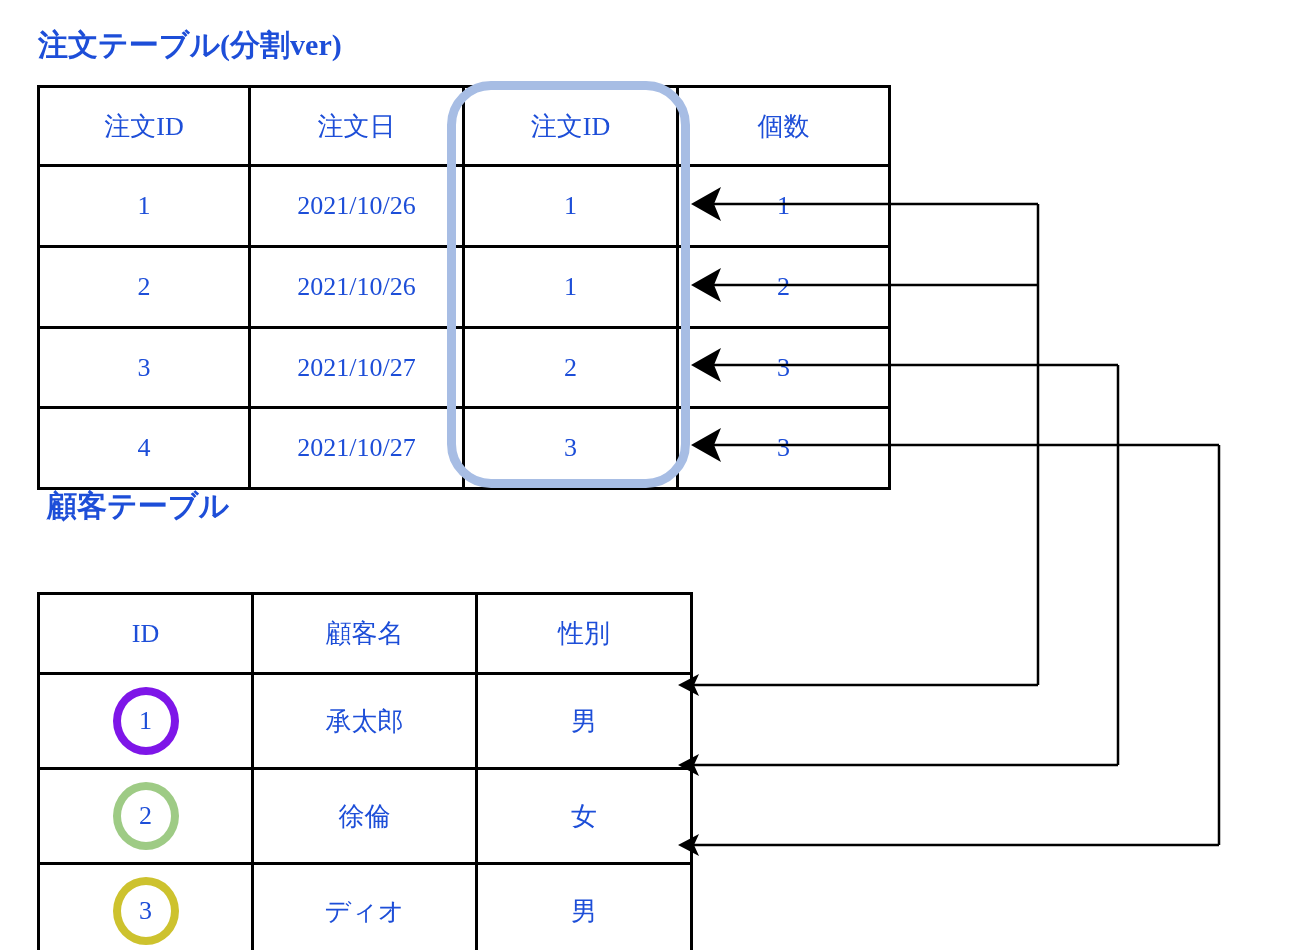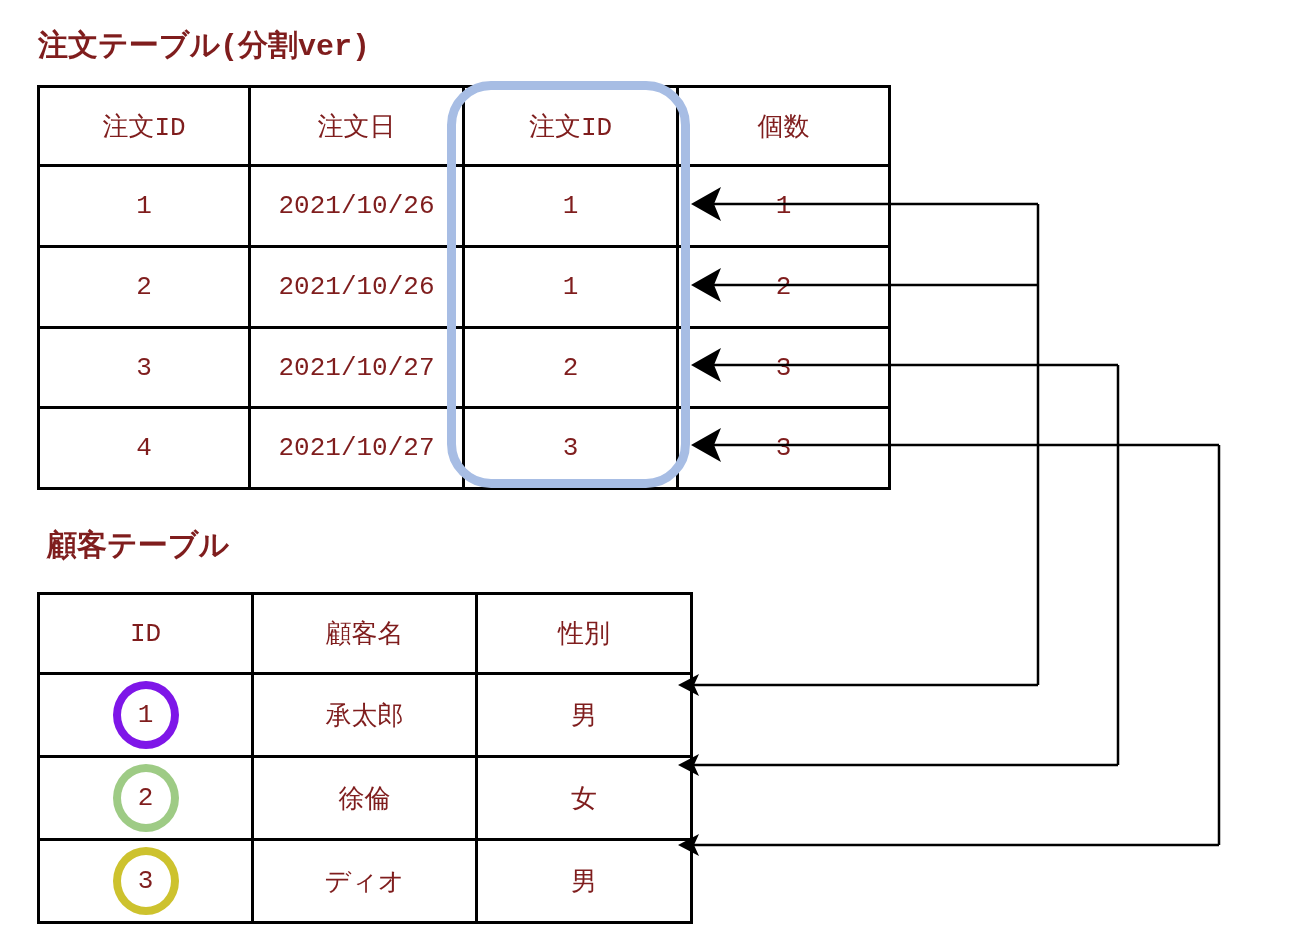--- a/index.html
+++ b/index.html
@@ -1,27 +1,27 @@
 <!DOCTYPE html>
 <html><head>
 <meta charset="utf-8">
 <style>
   html,body { margin:0; padding:0; background:#ffffff; }
   .canvas {
     position:relative; width:1309px; height:950px; background:#ffffff;
-    font-family:Liberation Mono, monospace; color:#7f1d1d;
+    font-family:Liberation Serif, serif; color:#1d4ed8;
     overflow:hidden;
   }
   .title { position:absolute; font-size:30px; font-weight:bold; white-space:nowrap; }
   #order-title    { left:38px;  top:25px; }
-  #customer-title { left:47px;  top:525px; }
+  #customer-title { left:47px;  top:486px; }
 
   table.dtable { position:absolute; border-collapse:collapse; table-layout:fixed; background:transparent; }
   .dtable th, .dtable td {
-    border:3px solid #000; padding:6px; text-align:center; vertical-align:middle;
+    border:3px solid #000; padding:12px; text-align:center; vertical-align:middle;
     font-size:26px; font-weight:normal; overflow:visible;
   }
   #order-table    { left:37px; top:85px;  width:851px; }
   #customer-table { left:37px; top:592px; width:653px; }
 
   .highlight-rect {
     position:absolute; left:447px; top:81px; width:243px; height:407px;
     box-sizing:border-box; border:9px solid #a7bde4; border-radius:44px;
     background:transparent; z-index:3;
   }

